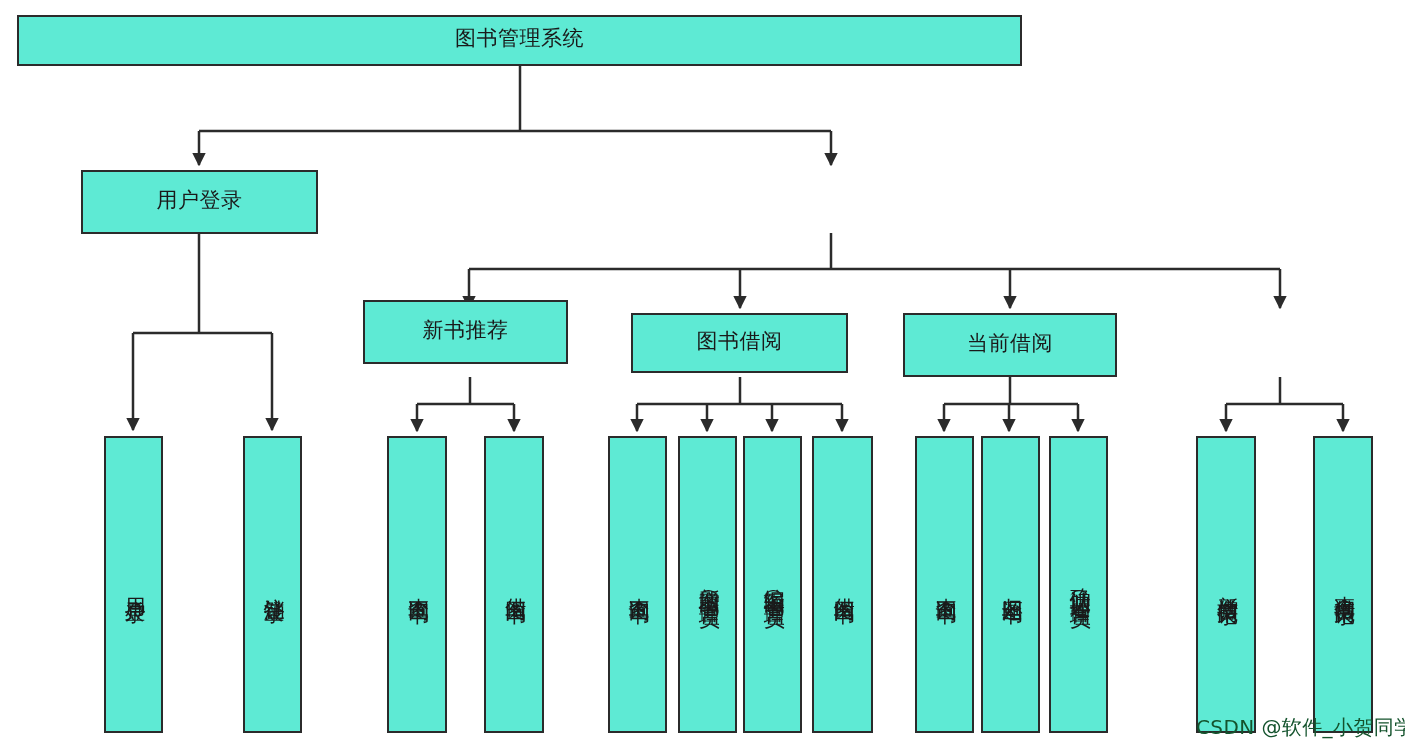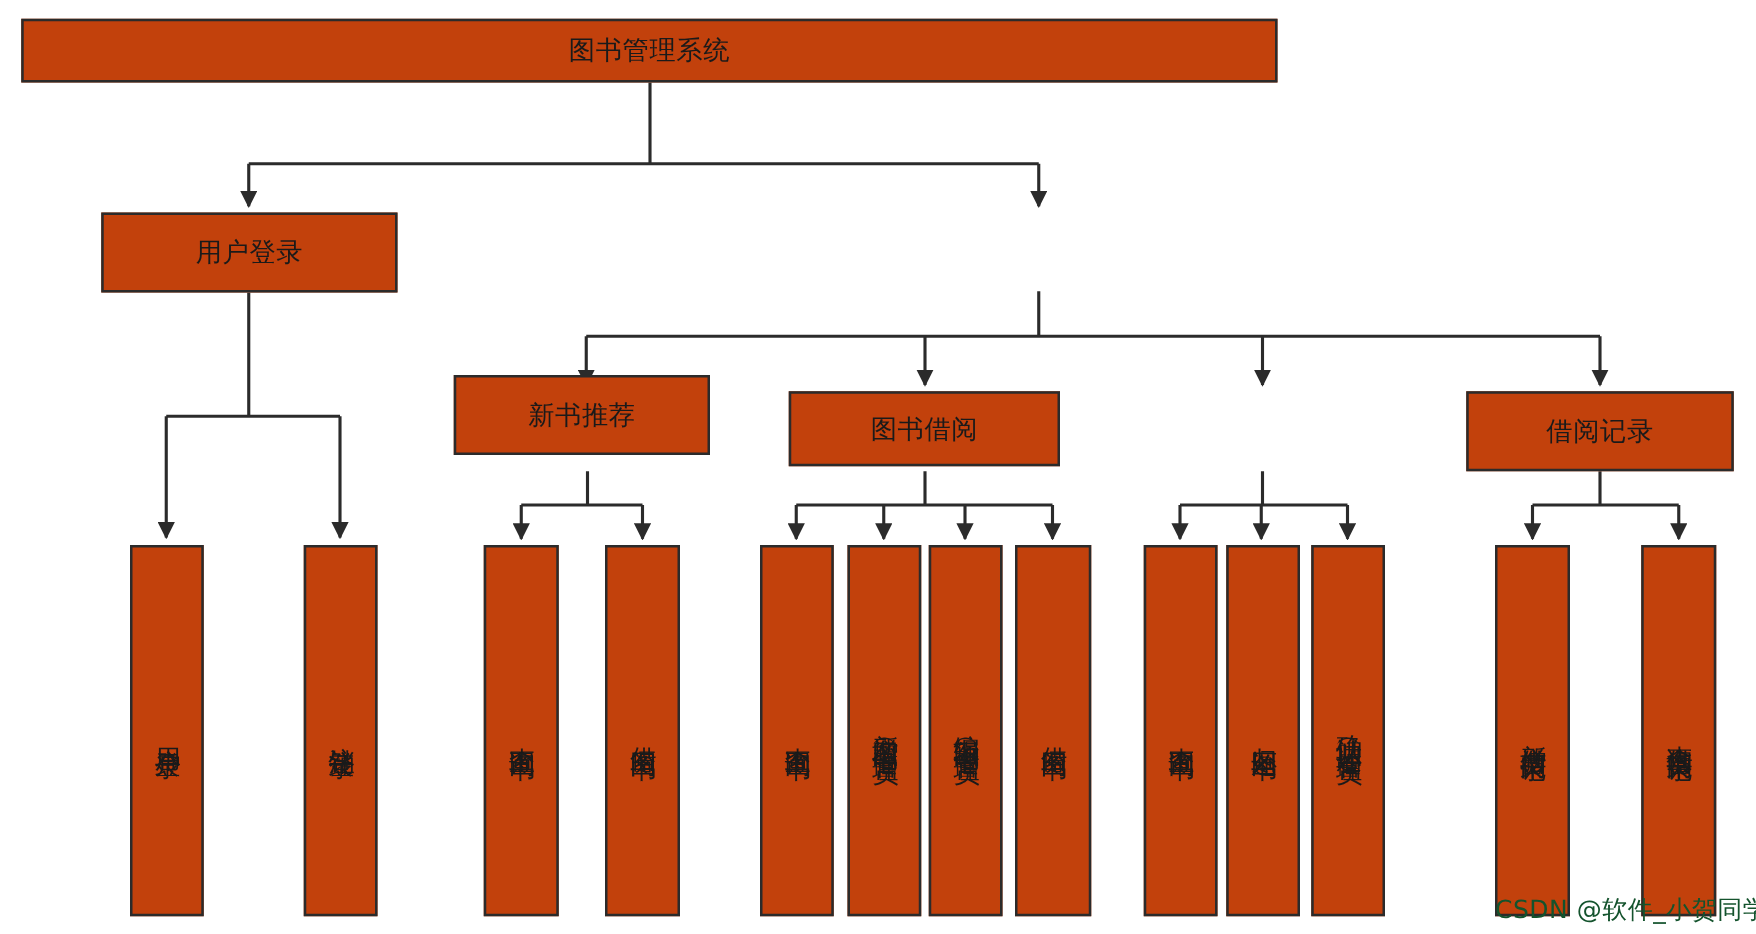--- a/index.html
+++ b/index.html
@@ -23,26 +23,27 @@
     position: absolute;
     left: 0;
     top: 0;
     width: 1405px;
     height: 747px;
     pointer-events: none;
   }
   .node {
     position: absolute;
     box-sizing: border-box;
-    background: #c2410c;
+    background: #5eead4;
     border: 2.5px solid #2b2b2b;
     display: flex;
     align-items: center;
     justify-content: center;
     color: #1a1a1a;
+    font-family: Liberation Mono, monospace;
   }
   .node .label {
     display: block;
     text-align: center;
     line-height: 1.08;
     letter-spacing: 0.5px;
   }
   
   .node.horiz .label {
     font-size: 21px;
@@ -139,22 +140,22 @@
   <div class="node horiz" style="left:81px; top:170px; width:237px; height:64px;">
     <span class="label">用户登录</span>
   </div>
 
   <div class="node horiz" style="left:363px; top:300px; width:205px; height:64px;">
     <span class="label">新书推荐</span>
   </div>
   <div class="node horiz" style="left:631px; top:313px; width:217px; height:60px;">
     <span class="label">图书借阅</span>
   </div>
-  <div class="node horiz" style="left:1173px; top:313px; width:214px; height:64px;">
-    <span class="label">借阅记录</span>
+  <div class="node horiz" style="left:903px; top:313px; width:214px; height:64px;">
+    <span class="label">当前借阅</span>
   </div>
 
   <div class="node vert" style="left:104px; top:436px; width:59px; height:297px;">
     <span class="label">用户登录</span>
   </div>
   <div class="node vert" style="left:243px; top:436px; width:59px; height:297px;">
     <span class="label">注销登录</span>
   </div>
 
   <div class="node vert" style="left:387px; top:436px; width:60px; height:297px;">

